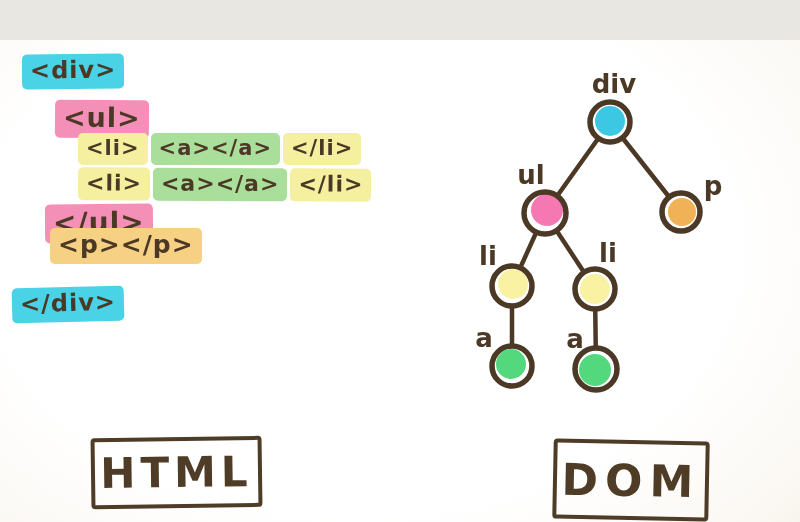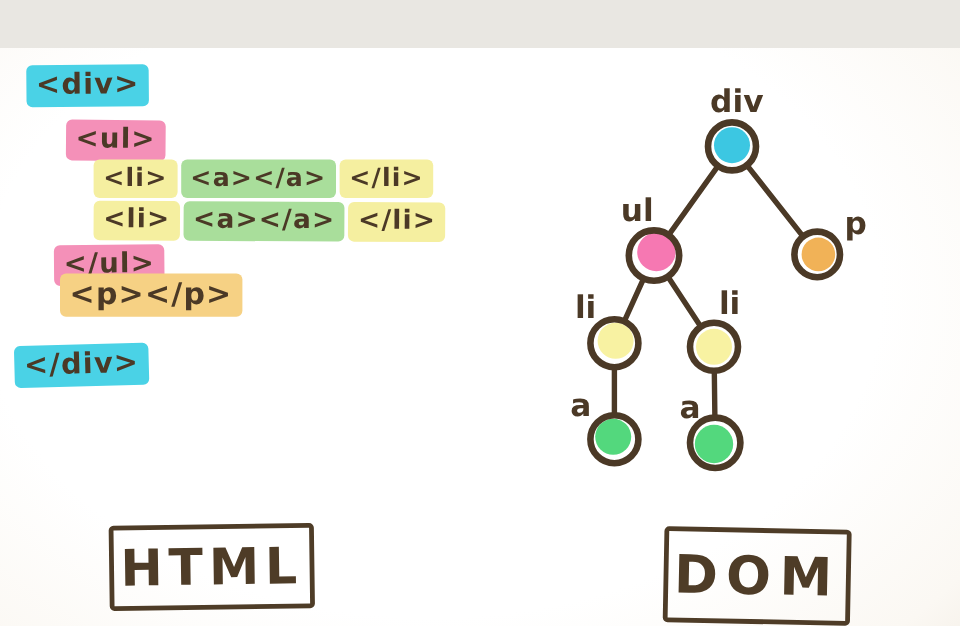--- a/index.html
+++ b/index.html
@@ -28,34 +28,34 @@
 </style>
 </head>
 <body>
 
 <div id="canvas">
 
   <div id="code-panel">
       <div class="code-line" style="left: 22px; top: 14px; font-size: 24px; transform: rotate(-0.5deg);">
         <span class="hl" style="background: rgb(74, 210, 230);">&lt;div&gt;</span>
       </div>
-      <div class="code-line" style="left: 55px; top: 60px; font-size: 23px; transform: rotate(0.5deg);">
+      <div class="code-line" style="left: 55px; top: 60px; font-size: 27px; transform: rotate(0.5deg);">
         <span class="hl" style="background: rgb(244, 144, 184);">&lt;ul&gt;</span>
       </div>
       <div class="code-line" style="left: 78px; top: 93px; font-size: 21px;">
         <span class="hl" style="background: rgb(245, 239, 160);">&lt;li&gt;</span>
         <span class="hl" style="background: rgb(169, 222, 155);">&lt;a&gt;&lt;/a&gt;</span>
         <span class="hl" style="background: rgb(245, 239, 160);">&lt;/li&gt;</span>
       </div>
       <div class="code-line" style="left: 78px; top: 128px; font-size: 22px; transform: rotate(0.3deg);">
         <span class="hl" style="background: rgb(245, 239, 160);">&lt;li&gt;</span>
         <span class="hl" style="background: rgb(169, 222, 155);">&lt;a&gt;&lt;/a&gt;</span>
         <span class="hl" style="background: rgb(245, 239, 160);">&lt;/li&gt;</span>
       </div>
-      <div class="code-line" style="left: 45px; top: 164px; font-size: 23px; transform: rotate(-0.5deg); border-radius: 14px;">
+      <div class="code-line" style="left: 45px; top: 164px; font-size: 28px; transform: rotate(-0.5deg); border-radius: 14px;">
         <span class="hl" style="background: rgb(244, 144, 184);">&lt;/ul&gt;</span>
       </div>
       <div class="code-line" style="left: 50px; top: 188px; font-size: 25px;">
         <span class="hl" style="background: rgb(246, 209, 132);">&lt;p&gt;&lt;/p&gt;</span>
       </div>
       <div class="code-line" style="left: 12px; top: 247px; font-size: 24px; transform: rotate(-1.5deg);">
         <span class="hl" style="background: rgb(74, 210, 230);">&lt;/div&gt;</span>
       </div>
     </div>
 

